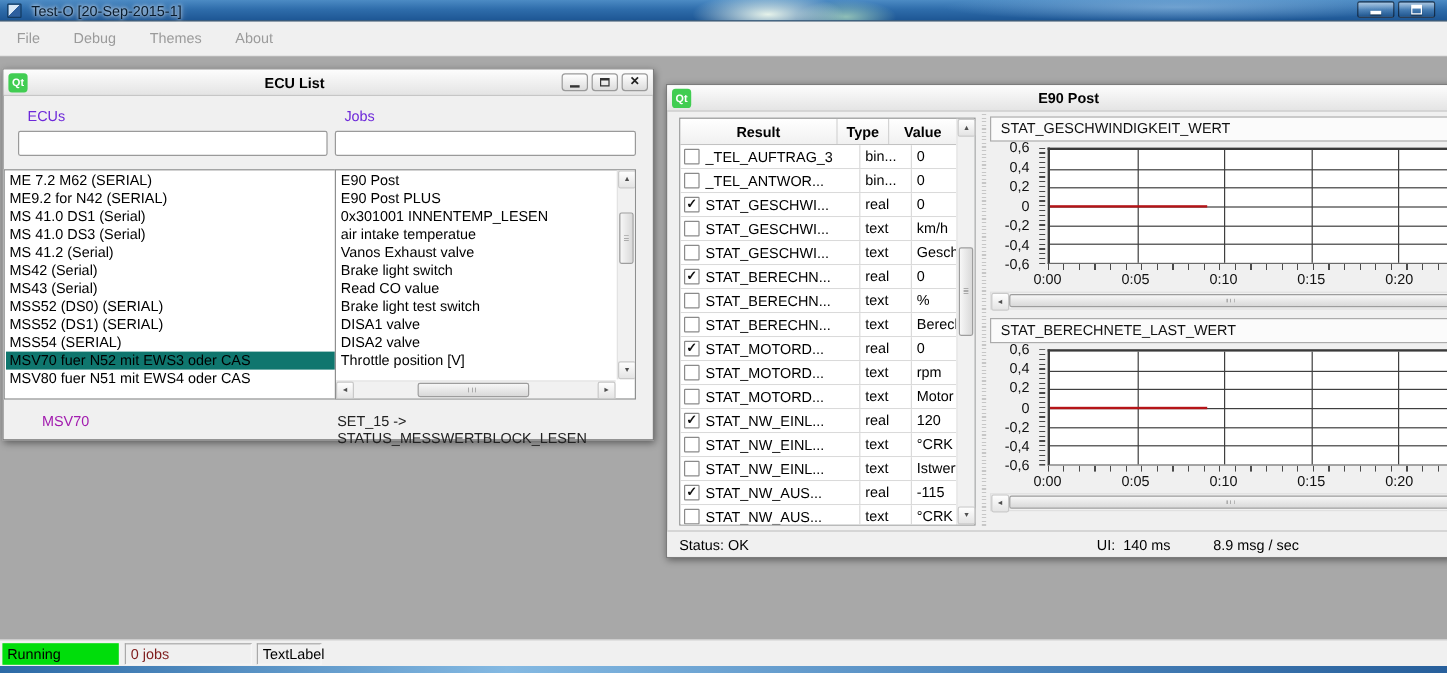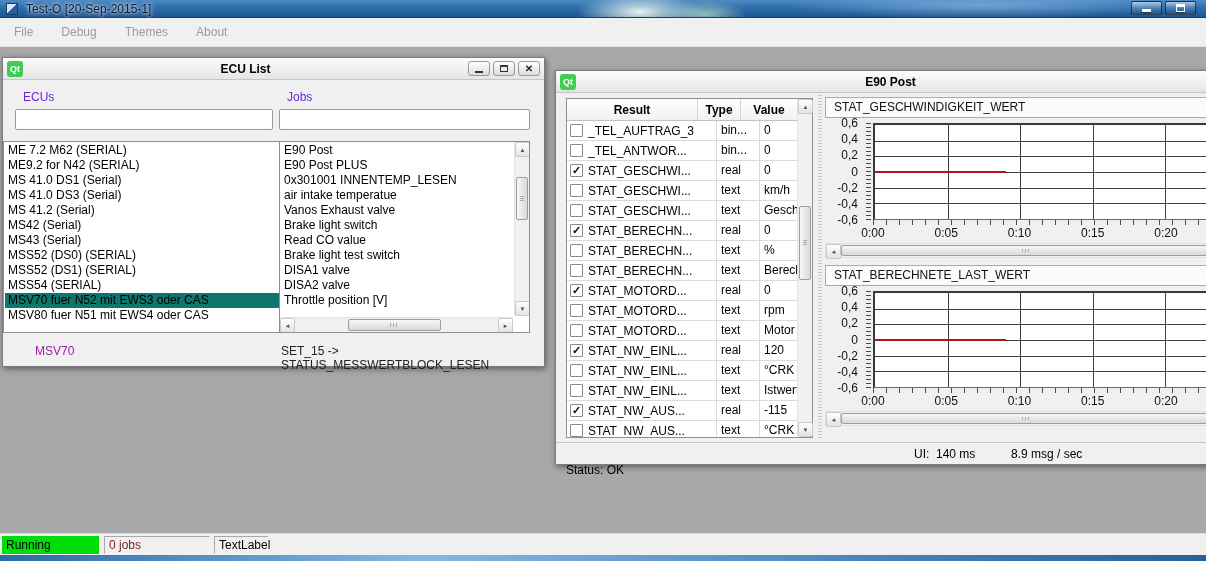--- a/index.html
+++ b/index.html
@@ -126,21 +126,21 @@
   .left-ticks { position:absolute; left:-9px; top:-2px; bottom:-1px; width:5px;
     background:repeating-linear-gradient(180deg,#4a4a4a 0 1px,transparent 1px 4px); }
   .bottom-ticks { margin-left:48px; margin-right:1px; height:5px;
     background:repeating-linear-gradient(90deg,#4a4a4a 0 1px,transparent 1px 13px); }
   .x-labels { position:relative; margin-left:48px; margin-right:1px; height:17px; }
   .x-label { position:absolute; top:1px; transform:translateX(-50%); font-size:12px; color:#111; white-space:nowrap; }
   .chart-sb { position:relative; margin-top:1px; height:15px; background:#f1f1f1; display:flex; border:1px solid #e0e0e0; }
 
   .e90-status { position:absolute; left:0; right:0; bottom:0; height:22px; background:#f0f0f0;
     border-top:1px solid #c3c3c3; font-size:12px; color:#000; }
-  .st-left { position:absolute; left:10px; top:20px; }
+  .st-left { position:absolute; left:10px; top:4px; }
   .st-ui { position:absolute; left:358px; top:4px; white-space:pre; }
   .st-rate { position:absolute; left:455px; top:4px; }
 
   
   .main-status { position:absolute; left:0; right:0; bottom:6px; height:22px; background:#f0f0f0;
     border-top:1px solid #dcdcdc; font-size:12px; }
   .running { position:absolute; left:2px; top:2px; width:97px; height:18px; background:#00dd0b;
     line-height:18px; padding-left:4px; color:#000; }
   .jobs-count { position:absolute; left:104px; top:2px; width:106px; height:18px; line-height:16px;
     padding-left:4px; border:1px solid; border-color:#a9a9a9 #f6f6f6 #f6f6f6 #a9a9a9; color:#7f1d1d; }

